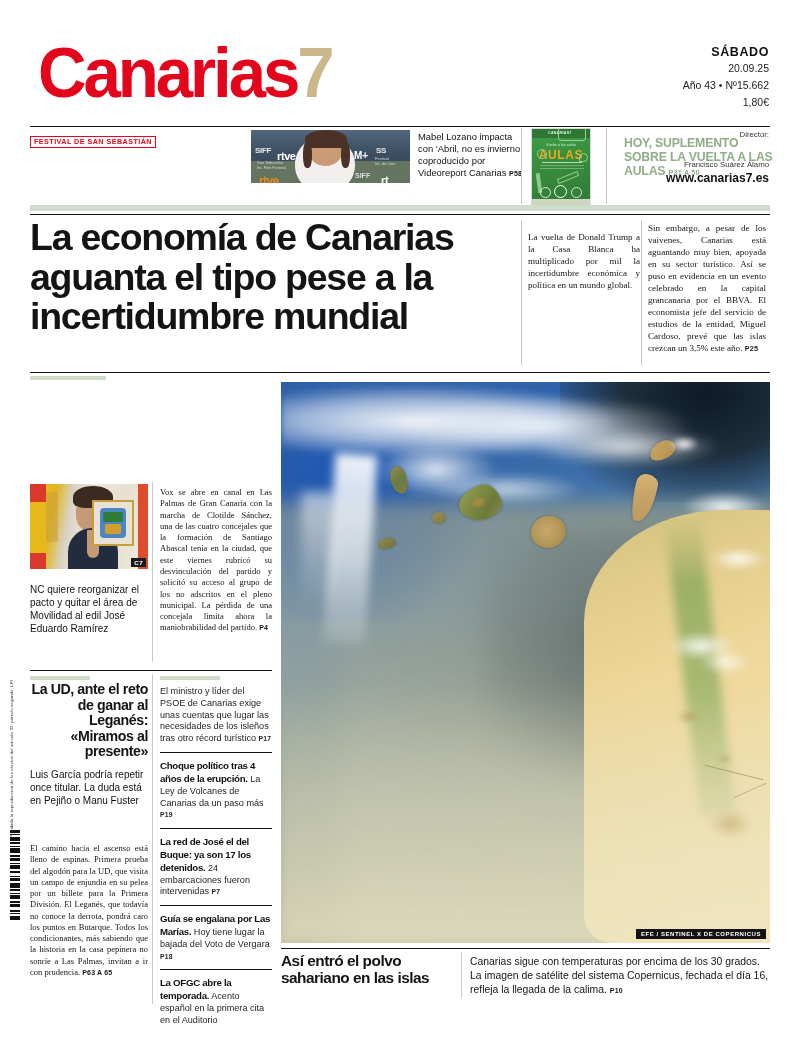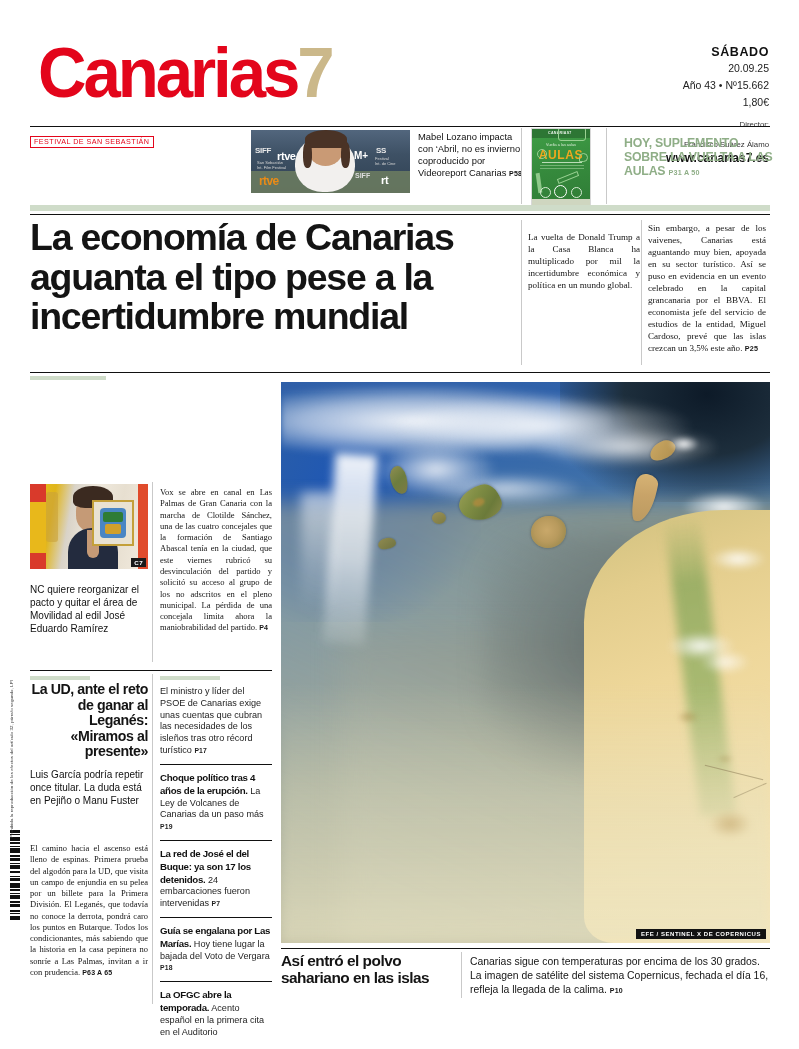--- a/index.html
+++ b/index.html
@@ -19,36 +19,36 @@
     font-family:"Liberation Sans", sans-serif;
     font-weight:bold; font-size:70px; letter-spacing:-3.2px;
     color:#e3051b; line-height:1;
     transform: scaleX(0.96);
     transform-origin: left center;
   }
   .logo .seven { color:#cbb88a; }
   .mast-right { position:absolute; right:30px; top:45px; width:180px; text-align:right; }
   .mast-day { font-size:12.5px; font-weight:bold; letter-spacing:0.6px; color:#111; }
   .mast-line { font-size:10.5px; color:#222; line-height:1.42; margin-top:2px;}
-  .mast-dir { font-size:7.8px; color:#333; line-height:1.5; margin-top:9px; }
+  .mast-dir { font-size:7.8px; color:#333; line-height:1.5; margin-top:19px; }
   .mast-web { font-size:12px; font-weight:bold; color:#111; }
 
   
   .topstrip { position:absolute; left:0px; top:130px; width:799px; height:72px; }
   .kicker-box {
     display:inline-block; border:1px solid #e3051b; color:#e3051b;
-    font-size:7.2px; font-weight:normal; letter-spacing:0.45px;
+    font-size:7.2px; font-weight:bold; letter-spacing:0.45px;
     padding:1.5px 3px 1.5px 3px; line-height:1;
   }
   .strip-head {
     font-size:21px; font-weight:bold; color:#8fae87;
     line-height:1.04; letter-spacing:-0.5px; margin-top:4px;
   }
   .strip-photo {
-    position:absolute; left:251px; top:0px; width:159px; height:63px;
+    position:absolute; left:251px; top:0px; width:159px; height:53px;
     overflow:hidden; background:#0f172a;
   }
   .strip-text {
     position:absolute; left:418px; top:1px; width:108px;
     font-size:9.4px; line-height:1.28; color:#111;
   }
   .strip-text .pg { font-size:7px; font-weight:bold; }
   .vdiv { position:absolute; width:1px; background:#c9c9c9; }
   .strip-thumb {
     position:absolute; left:531px; top:-2px; width:60px; height:78px;
@@ -306,21 +306,21 @@
   <div class="ud">
     <h3>La UD, ante el reto de ganar al Leganés: «Miramos al presente»</h3>
     <div class="ud-sub">Luis García podría repetir once titular. La duda está en Pejiño o Manu Fuster</div>
   </div>
   <div class="ud-body"><span>El camino hacia el ascenso está lleno de espinas. Primera prueba del algodón para la UD, que visita un campo de enjundia en su pelea por un billete para la Primera División. El Leganés, que todavía no conoce la derrota, pondrá caro los puntos en Butarque. Todos los condicionantes, más sabiendo que la historia en la casa pepinera no sonríe a Las Palmas, invitan a ir con prudencia.</span> <span class="pg">P63 A 65</span></div>
 
   <div class="vdiv" style="left:152px; top:674px; height:330px;"></div>
 
   <div class="greenrule" style="left:160px; top:676px; width:60px; height:4px;"></div>
   <div class="briefs">
-    <div class="lede"><span>El ministro y líder del PSOE de Canarias exige unas cuentas que cubran las necesidades de los isleños tras otro récord turístico</span> <span class="pg">P17</span></div>
+    <div class="lede"><span>El ministro y líder del PSOE de Canarias exige unas cuentas que lugar las necesidades de los isleños tras otro récord turístico</span> <span class="pg">P17</span></div>
 
     <div class="brief">
       <p><b>Choque político tras 4 años de la erupción.</b><span> La Ley de Volcanes de Canarias da un paso más </span><span class="pg">P19</span></p>
     </div>
     <div class="brief">
       <p><b>La red de José el del Buque: ya son 17 los detenidos.</b><span> 24 embarcaciones fueron intervenidas </span><span class="pg">P7</span></p>
     </div>
     <div class="brief">
       <p><b>Guía se engalana por Las Marías.</b><span> Hoy tiene lugar la bajada del Voto de Vergara </span><span class="pg">P18</span></p>
     </div>

